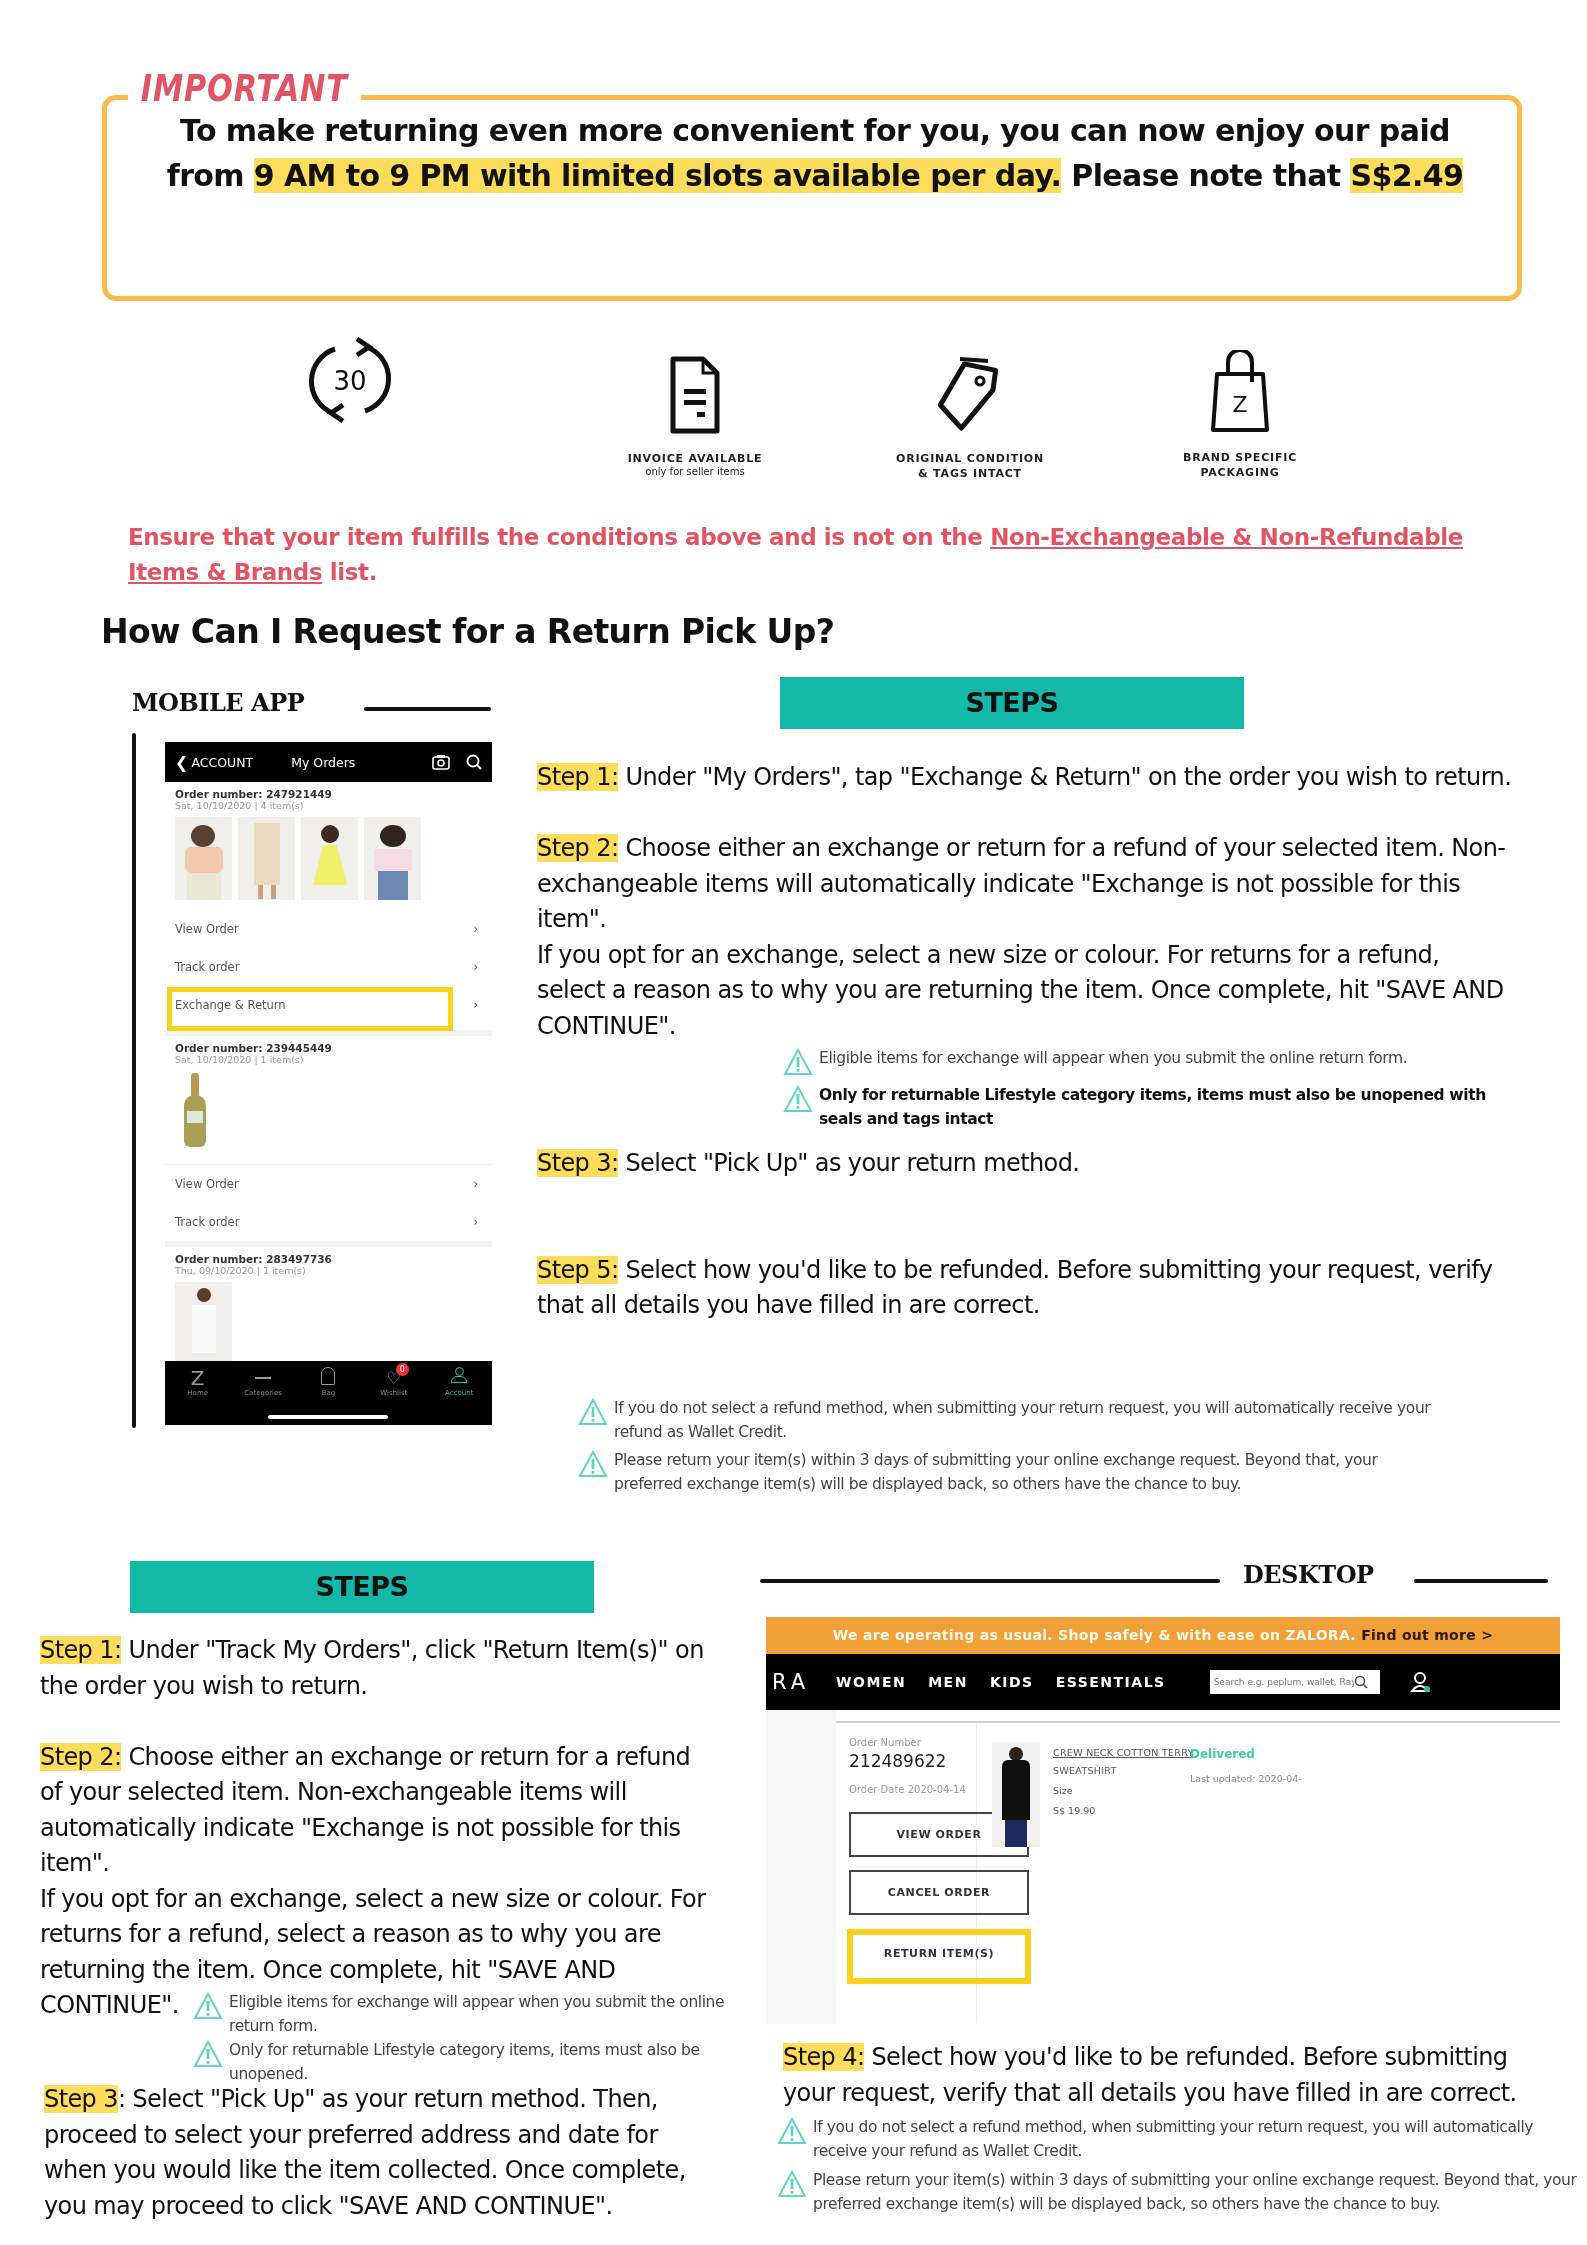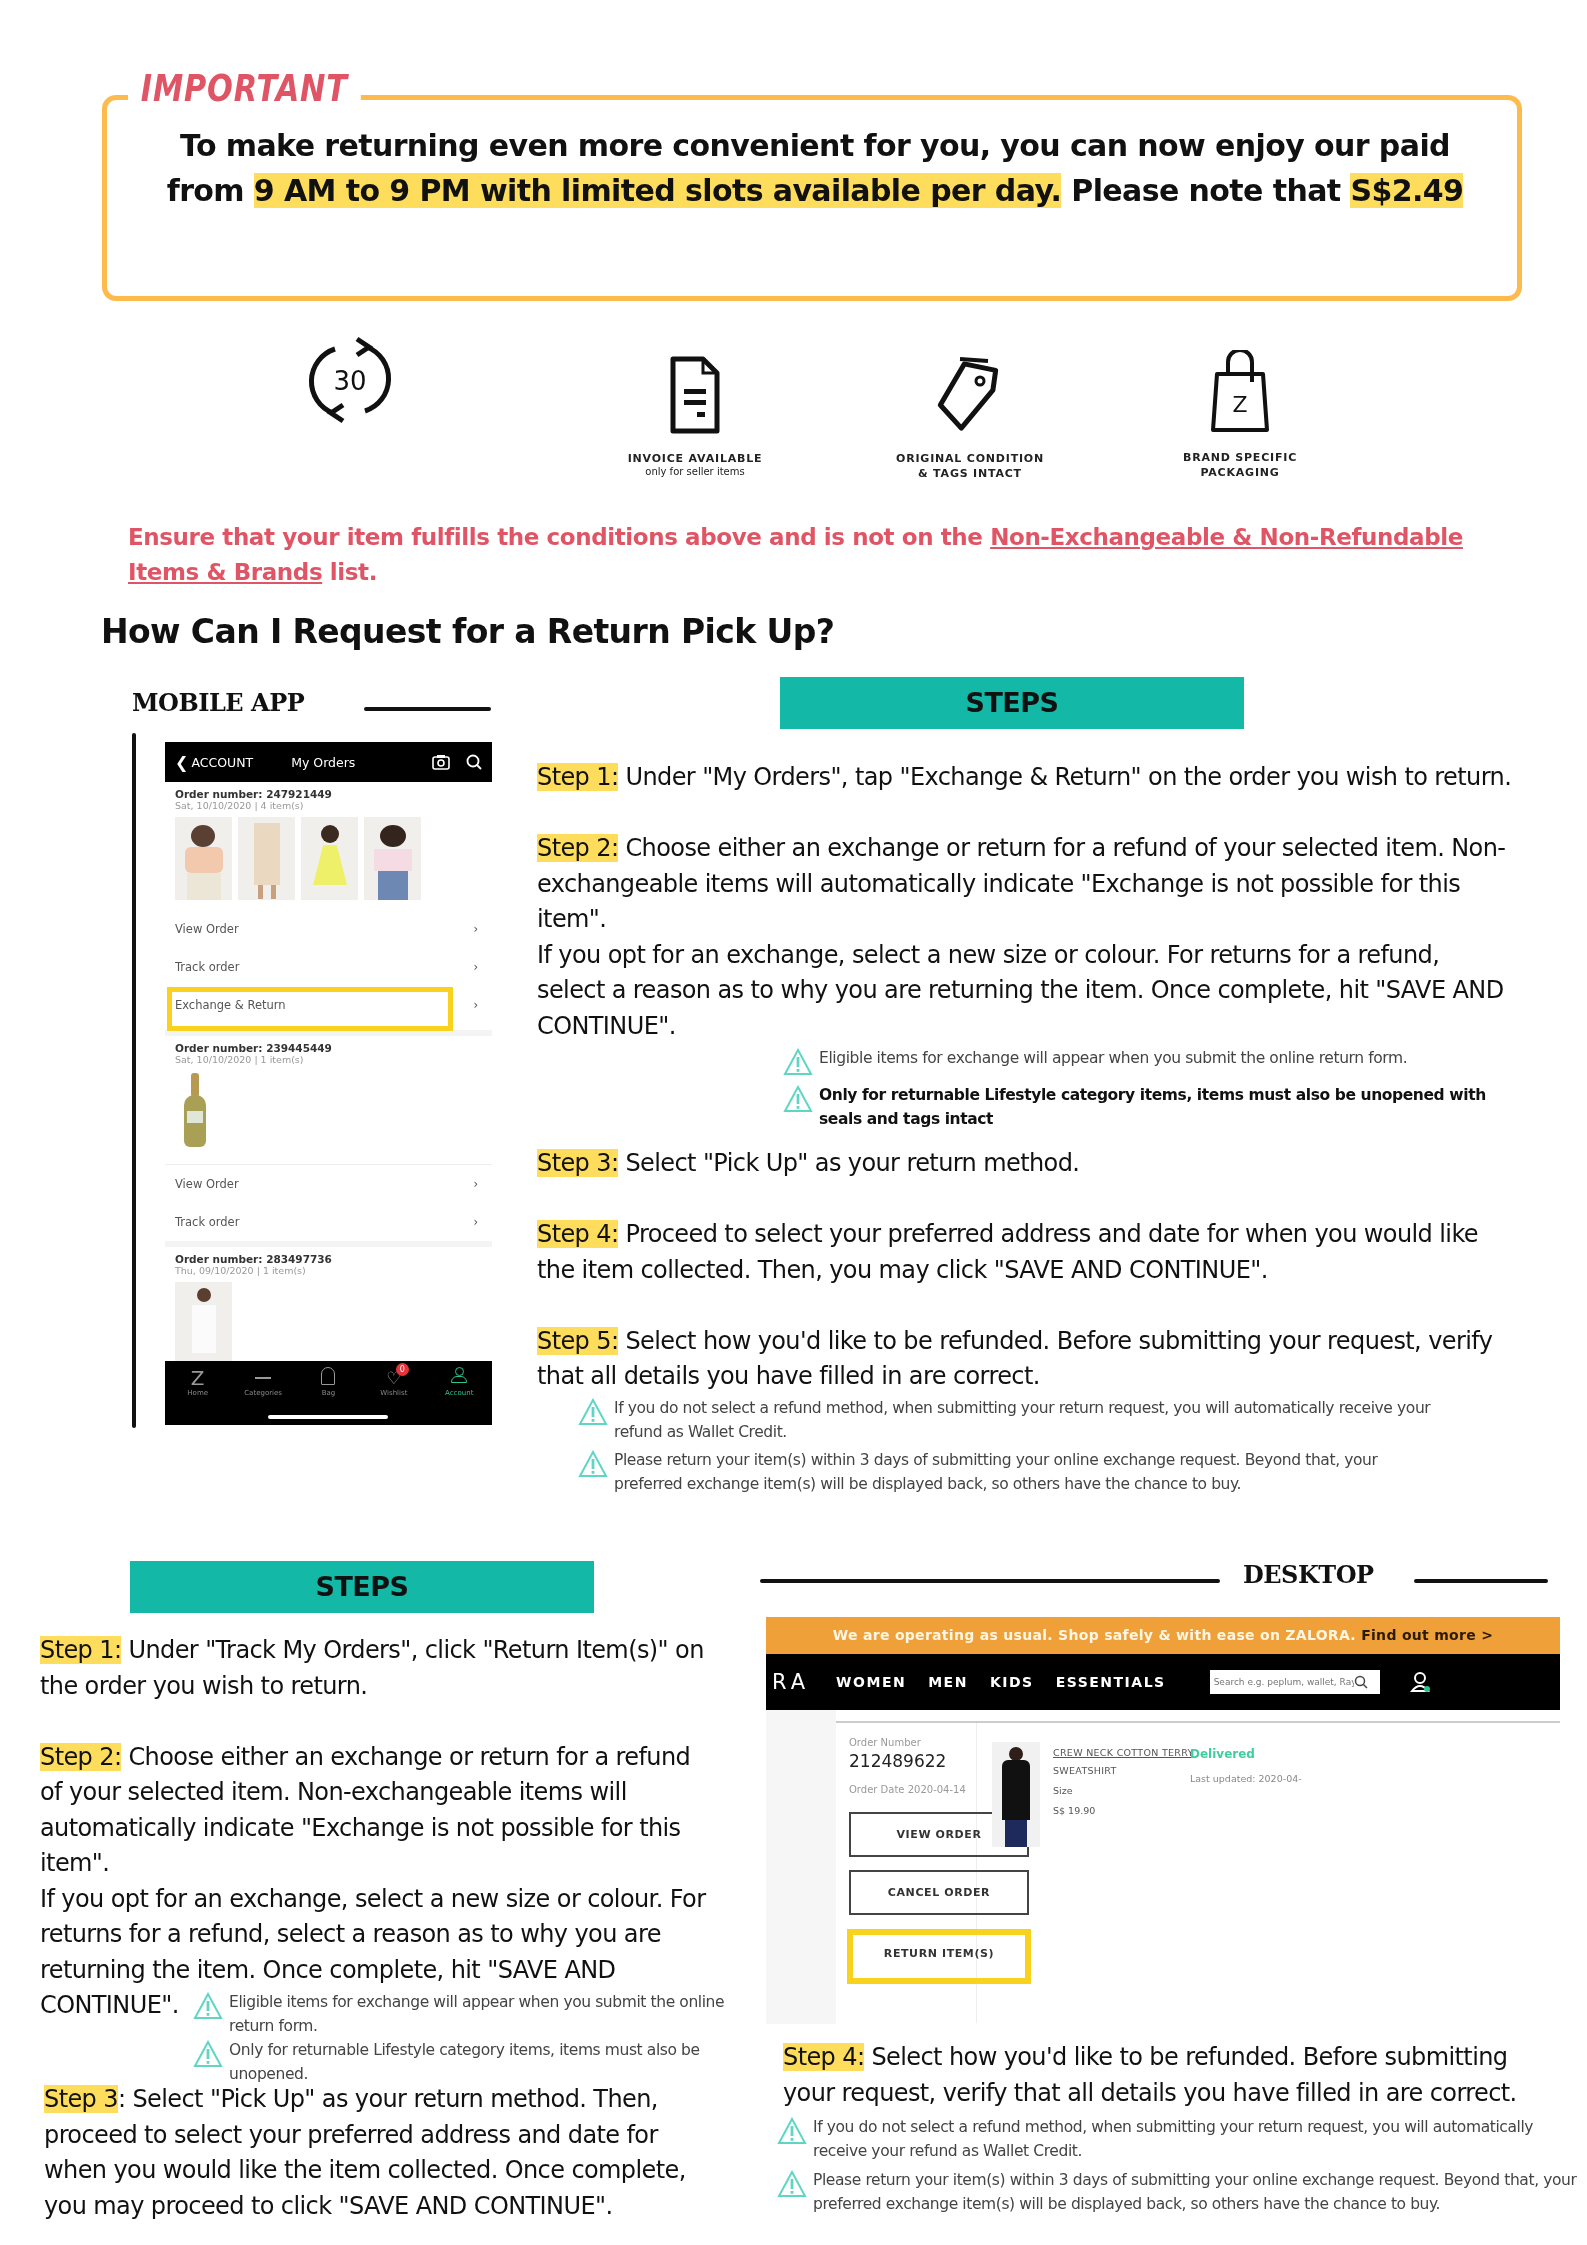--- a/index.html
+++ b/index.html
@@ -3,21 +3,21 @@
 <meta charset="utf-8">
 <style>
   * { box-sizing: border-box; margin: 0; padding: 0; }
   html, body { width: 1587px; height: 2245px; background: #ffffff; overflow: hidden; }
   body { position: relative; font-family: "Liberation Sans", "DejaVu Sans", sans-serif; color: #111; }
   .abs { position: absolute; }
 
   
   .imp-box { left: 102px; top: 95px; width: 1420px; height: 206px; border: 5px solid #fdbb4e; border-radius: 14px; }
   .imp-title { left: 128px; top: 66px; padding: 0 16px; background: #fff; color: #e05565; font-family: "DejaVu Sans", sans-serif; font-weight: bold; font-style: italic; font-size: 38px; letter-spacing: 1px; transform: scaleX(0.8); transform-origin: left; }
-  .imp-text { left: 140px; top: 123px; width: 1350px; text-align: center; font-family: "DejaVu Sans", sans-serif; font-weight: bold; font-size: 30px; line-height: 45px; letter-spacing: -0.6px; }
+  .imp-text { left: 140px; top: 108px; width: 1350px; text-align: center; font-family: "DejaVu Sans", sans-serif; font-weight: bold; font-size: 30px; line-height: 45px; letter-spacing: -0.6px; }
   .hl { background: #fedd5c; }
 
   
   .feat { text-align: center; }
   .feat-label { font-family: "DejaVu Sans", sans-serif; font-weight: bold; font-size: 11px; letter-spacing: 0.8px; line-height: 15px; color: #222; }
   .feat-sub { font-family: "DejaVu Sans", sans-serif; font-size: 10px; color: #222; }
   .feat-30 { font-family: "DejaVu Sans", sans-serif; font-weight: bold; font-size: 11.5px; line-height: 17px; }
 
   .ensure { left: 128px; top: 520px; width: 1370px; text-align: left; color: #e05565; font-family: "DejaVu Sans", sans-serif; font-weight: bold; font-size: 23px; line-height: 35px; letter-spacing: -0.4px; }
   .ensure a { color: #e05565; text-decoration: underline; }
@@ -258,21 +258,20 @@
   <svg class="warn" viewBox="0 0 30 28">
       <path d="M15 2 L28 26 H2 Z" fill="none" stroke="#5fd6c4" stroke-width="2"></path>
       <rect x="13.6" y="9" width="2.8" height="10" fill="#5fd6c4"></rect>
       <rect x="13.6" y="21" width="2.8" height="2.8" fill="#5fd6c4"></rect>
     </svg>
   <span>Only for returnable Lifestyle category items, items must also be unopened with seals and tags intact</span>
 </div>
 <div class="abs stepblock" style="left:537px; top:1146px; width:990px;">
   <p><span class="slabel">Step 3:</span><span> Select "Pick Up" as your return method.</span></p>
   <div class="gap"></div>
-  <p style="width:960px;"><span class="slabel">Step 4:</span><span> Proceed to select your preferred address and date for when you would like the item collected. Then, you may click "SAVE AND CONTINUE".</span></p>
   <div class="gap"></div>
   <p style="width:960px;"><span class="slabel">Step 5:</span><span> Select how you'd like to be refunded. Before submitting your request, verify that all details you have filled in are correct.</span></p>
 </div>
 <div class="abs note" style="left:578px; top:1396px; width:900px;">
   <svg class="warn" viewBox="0 0 30 28">
       <path d="M15 2 L28 26 H2 Z" fill="none" stroke="#5fd6c4" stroke-width="2"></path>
       <rect x="13.6" y="9" width="2.8" height="10" fill="#5fd6c4"></rect>
       <rect x="13.6" y="21" width="2.8" height="2.8" fill="#5fd6c4"></rect>
     </svg>
   <span>If you do not select a refund method, when submitting your return request, you will automatically receive your refund as Wallet Credit.</span>

